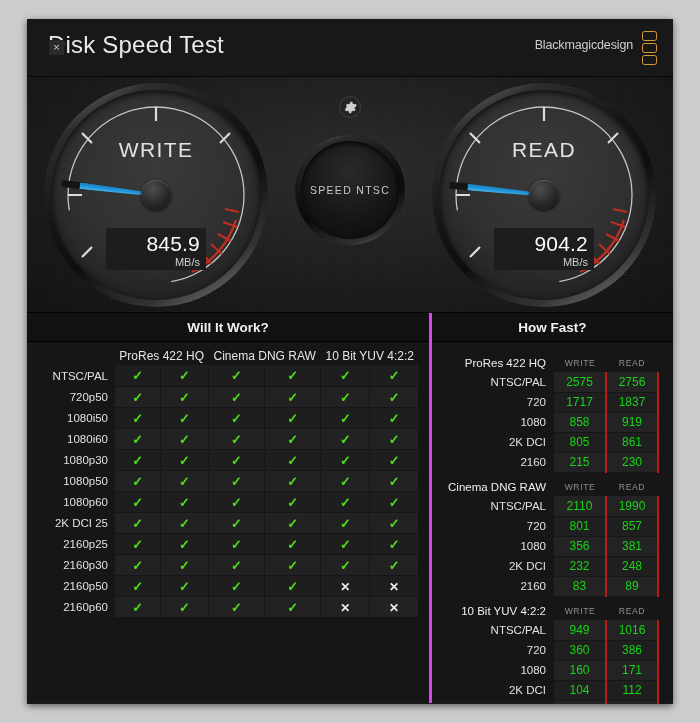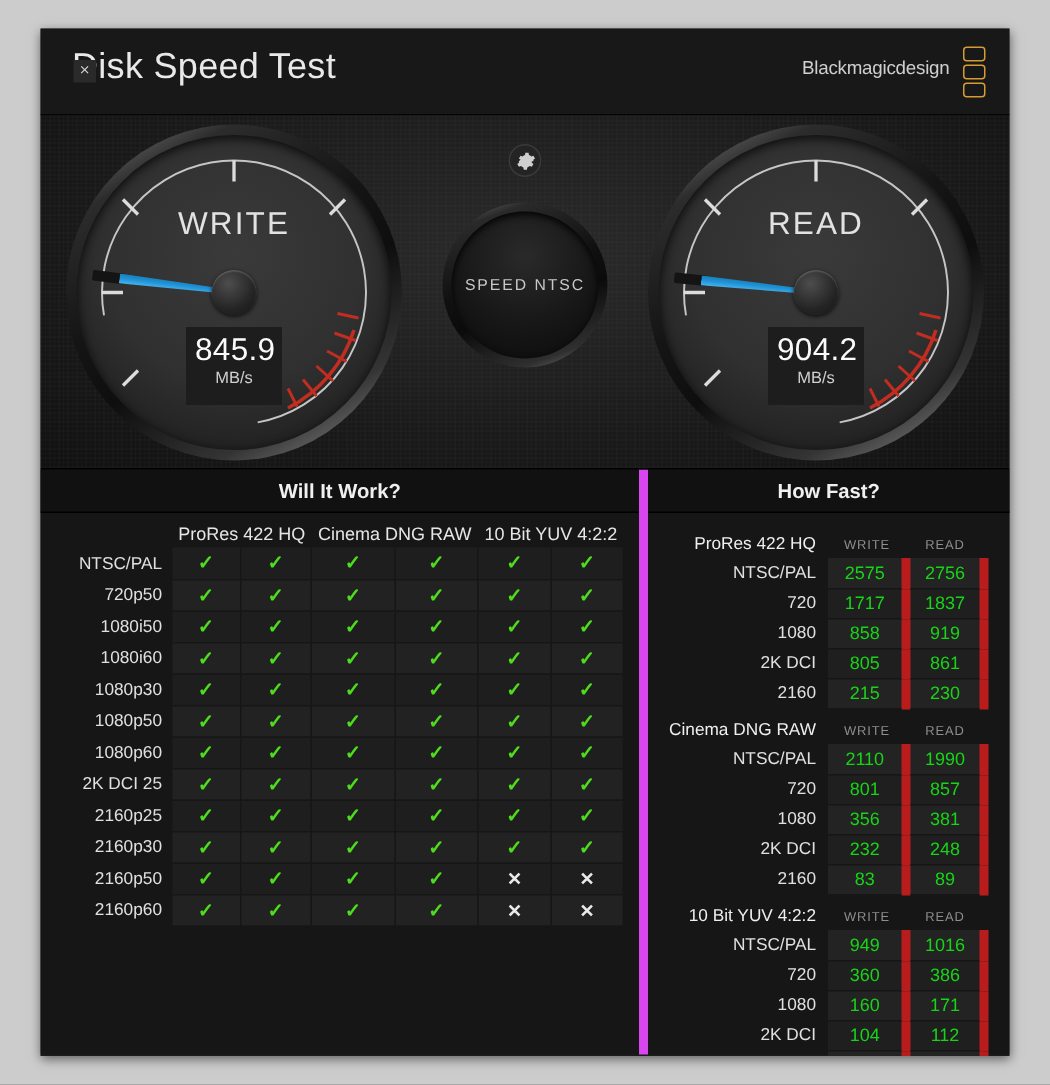--- a/index.html
+++ b/index.html
@@ -137,24 +137,24 @@
     margin: -15px 0 0 -15px;
     border-radius: 50%;
     background: radial-gradient(circle at 38% 30%, #4d4d4d, #242424 62%, #161616);
     box-shadow: 0 1px 3px rgba(0,0,0,.8), inset 0 1px 1px rgba(255,255,255,.18);
     z-index: 6;
   }
   .readout {
     position: absolute;
     left: 50%; bottom: 30px;
     transform: translateX(-50%);
-    width: 64px;
+    width: 100px;
     background: #1d1d1d;
-    padding: 5px 6px 12px;
-    text-align: center;
+    padding: 5px 6px 2px;
+    text-align: right;
     z-index: 7;
   }
   .readout .val {
     font-size: 21px;
     color: #fafafa;
     line-height: 1.02;
     letter-spacing: .2px;
   }
   .readout .unit {
     font-size: 11px;
@@ -194,21 +194,21 @@
   .start-inner .l1 {
     font-size: 10.5px; color: #c8c8c8;
     letter-spacing: 1.3px;
   }
   .start-inner .l2 {
     font-size: 23px; color: #f2f2f2;
     letter-spacing: 1.3px; margin-top: 1px;
   }
   
   .panels { display: flex; height: 390px; background: #161616; }
-  .panel-left  { width: 405px; border-right: 6px solid #d946ef; }
+  .panel-left  { width: 405px; border-right: 3px solid #d946ef; }
   .panel-right { flex: 1; }
   .panel-head {
     height: 29px;
     background: #111;
     color: #f0f0f0;
     font-size: 13.5px;
     font-weight: bold;
     display: flex; align-items: center; justify-content: center;
     border-bottom: 1px solid #000;
   }
@@ -268,21 +268,21 @@
     white-space: nowrap;
   }
   .hf td.num {
     text-align: center;
     font-size: 12px;
     color: #17d417;
     height: 20px;
     width: 52px;
     background: #1f1f1f;
     border-bottom: 1px solid #161616;
-    border-right: 6px solid #b91c1c;
+    border-right: 2px solid #b91c1c;
   }
   .hf tr:nth-child(even) td.num { background: #232323; }
 </style>
 </head>
 <body>
 
 <div class="desktop">
   <div class="window">
 
     <div class="close-btn">×</div>

